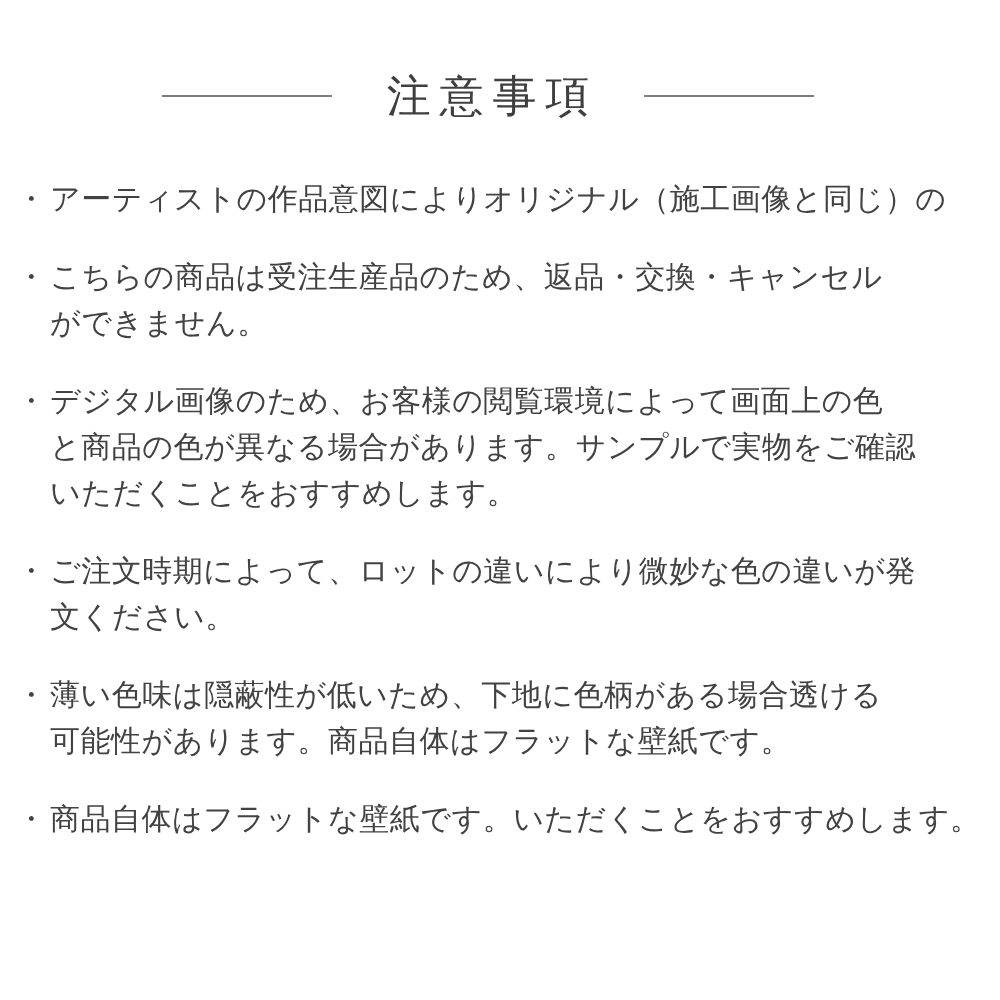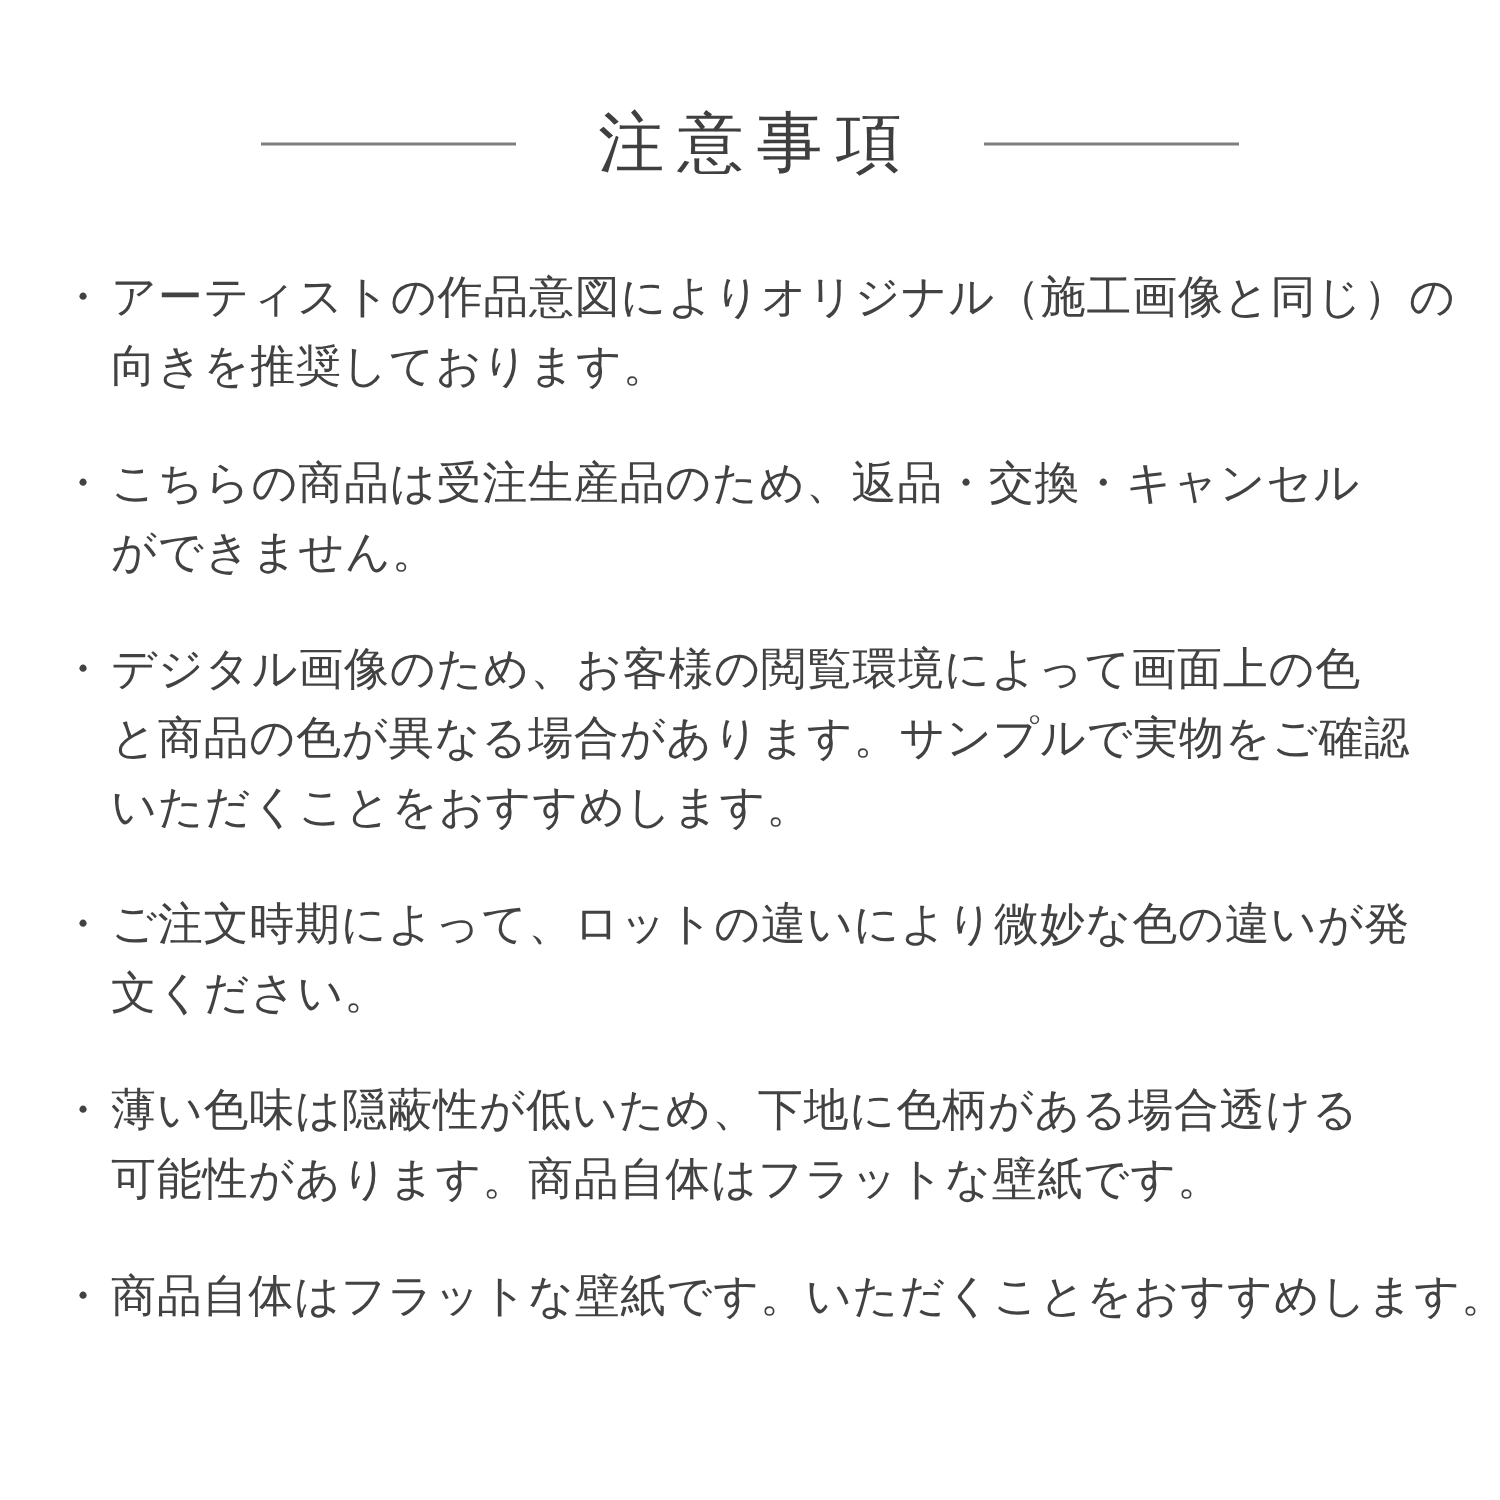--- a/index.html
+++ b/index.html
@@ -17,21 +17,21 @@
     width: 1000px;
     height: 1000px;
     background: var(--background);
     color: var(--text);
     font-family: "Liberation Sans", sans-serif;
     overflow: hidden;
   }
   .page {
     width: 1000px;
     height: 1000px;
-    padding: 70px 40px 0 40px;
+    padding: 70px 40px 0 16px;
   }
   .header {
     display: flex;
     align-items: center;
     justify-content: center;
     gap: 55px;
     height: 52px;
   }
   .rule {
     width: 170px;
@@ -85,21 +85,20 @@
     <h1 class="title">注意事項</h1>
     <span class="rule"></span>
   </header>
 
   <ul class="notice-list">
 
     <li class="notice">
       <span class="bullet">・</span>
       <div class="notice-body">
         <div class="line">アーティストの作品意図によりオリジナル（施工画像と同じ）の</div>
-        <div class="line">向きを推奨しております。</div>
       </div>
     </li>
 
     <li class="notice">
       <span class="bullet">・</span>
       <div class="notice-body">
         <div class="line">こちらの商品は受注生産品のため、返品・交換・キャンセル</div>
         <div class="line">ができません。</div>
       </div>
     </li>

